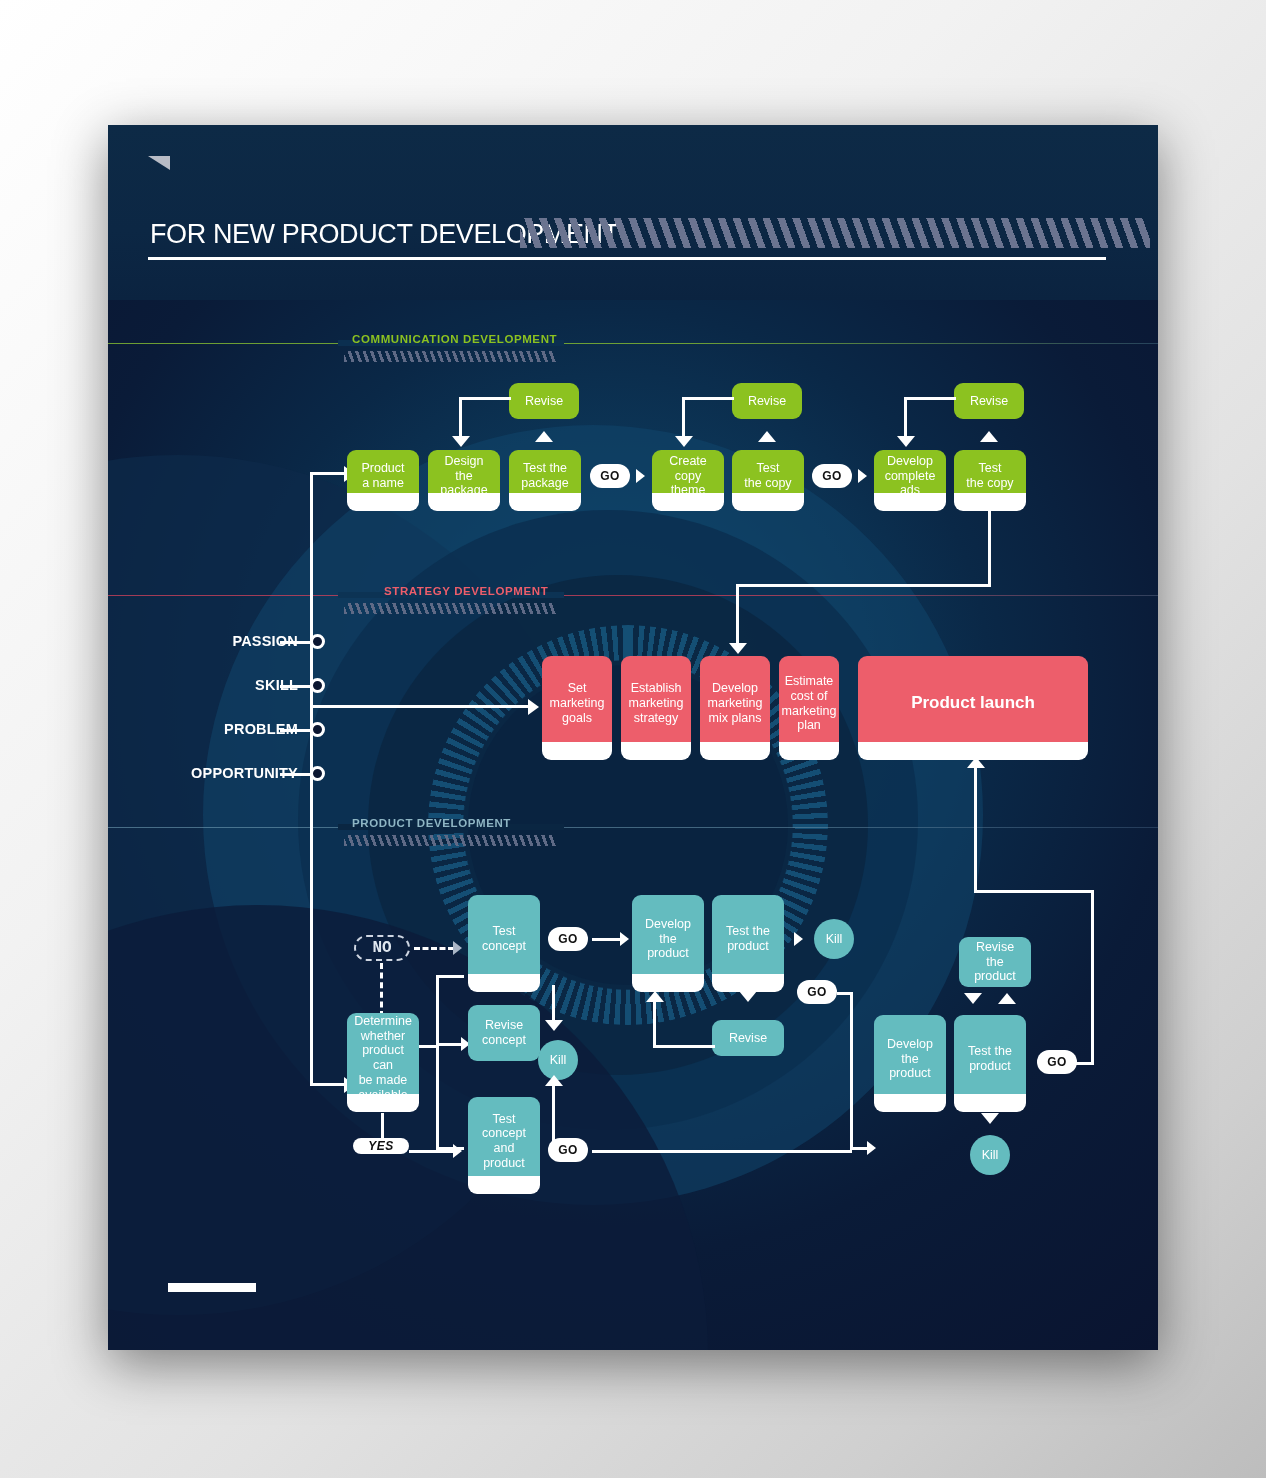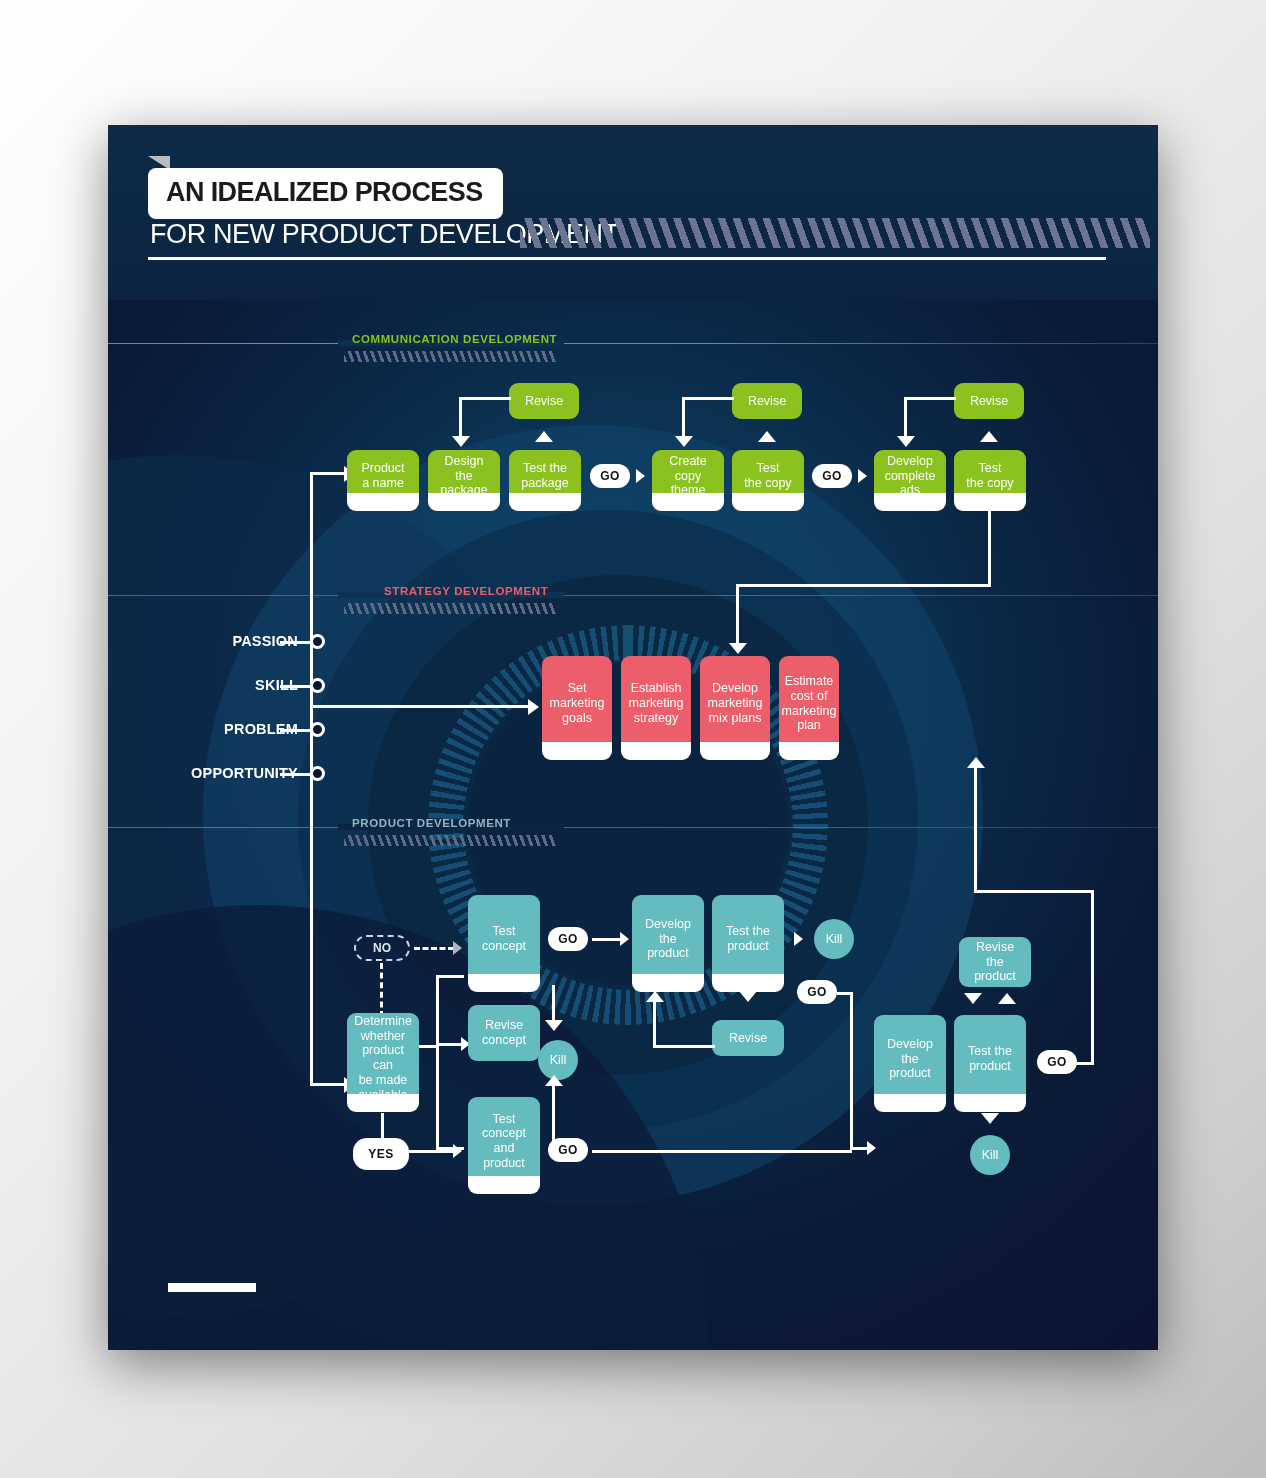--- a/index.html
+++ b/index.html
@@ -78,22 +78,22 @@
   .node.teal{ background:#64BCBF; }
   
   .node.shelf::after{ content:""; position:absolute; left:0; right:0; bottom:-9px; height:18px;
      background:#fff; border-radius:0 0 9px 9px; z-index:-1; }
   .node.shelf{ z-index:1; }
 
   .pill{ position:absolute; background:#fff; color:#111; border-radius:14px;
          font-size:12px; font-weight:bold; letter-spacing:.5px;
          display:flex; align-items:center; justify-content:center; }
   .pill-dash{ position:absolute; border:2px dashed #cfd6e2; border-radius:16px; color:#dfe6ef;
-         font-size:12px; font-weight:bold; background:transparent;
-         display:flex; align-items:center; justify-content:center; }
+         font-size:16px; font-weight:bold; background:transparent;
+         display:flex; align-items:center; justify-content:center;font-family:Liberation Mono, monospace; }
   .circle{ position:absolute; background:#64BCBF; border-radius:50%; color:#fff; font-size:12.5px;
          display:flex; align-items:center; justify-content:center; }
 
   
   .ln{ position:absolute; background:#fff; }
   .ln.h{ height:3px; } .ln.v{ width:3px; }
   .ln.dash-v{ width:0; border-left:3px dashed #fff; background:none; }
   .ln.dash-h{ height:0; border-top:3px dashed #fff; background:none; }
   .tri{ position:absolute; width:0; height:0; }
   .tri.down{ border-left:9px solid transparent; border-right:9px solid transparent; border-top:11px solid #fff; }
@@ -117,23 +117,20 @@
   <div class="arc-lt"></div>
   <div class="ring ring1"></div>
   <div class="ring ring2"></div>
   <div class="ring ring3"></div>
   <div class="ring ring4"></div>
   <div class="ring ring5"></div>
   <div class="arc-dk"></div>
 
   <div id="header">
     <div class="tag-fold"></div>
-    <div class="title-tag">
-      <span>AN IDEALIZED PROCESS</span>
-    </div>
     <div class="subtitle">FOR NEW PRODUCT DEVELOPMENT</div>
     <div class="hatch-head"></div>
     <div class="head-rule"></div>
   </div>
 
   <div class="band" id="band-comm" style="top:218px;">
     <div class="line"></div>
     <div class="gapmask"></div>
     <div class="label">COMMUNICATION DEVELOPMENT</div>
     <div class="hatch"></div>
@@ -235,34 +232,35 @@
   <div class="node red shelf" style="left: 513px; top: 531px; width: 70px; height: 95px; white-space: pre-line;">Establish
 marketing
 strategy</div>
   <div class="node red shelf" style="left: 592px; top: 531px; width: 70px; height: 95px; white-space: pre-line;">Develop
 marketing
 mix plans</div>
   <div class="node red shelf" style="left: 671px; top: 531px; width: 60px; height: 95px; white-space: pre-line;">Estimate
 cost of
 marketing
 plan</div>
+  <div class="node red shelf" style="left:750px; top:531px; width:230px; height:95px; font-size:17px; font-weight:bold;">Product launch</div>
 
   <div class="pill-dash" style="left:246px; top:810px; width:56px; height:26px;">NO</div>
   <div class="ln dash-h" style="left:306px; top:822px; width:40px;"></div>
   <div class="tri right-dash" style="left:345px; top:816px;"></div>
   <div class="ln dash-v" style="left:272px; top:838px; height:54px;"></div>
 
   <div class="node teal shelf" style="left: 239px; top: 888px; width: 72px; height: 90px; white-space: pre-line;">Determine
 whether
 product can
 be made
 available</div>
 
   <div class="ln v" style="left:273px; top:988px; height:28px;"></div>
-  <div class="pill" style="left:245px; top:1013px; width:56px; height:32px;">YES</div>
+  <div class="pill" style="left:245px; top:1013px; width:56px; height:16px;font-style:italic;">YES</div>
   <div class="ln h" style="left:301px; top:1025px; width:46px;"></div>
   <div class="tri right-sm" style="left:345px; top:1019px;"></div>
 
   <div class="ln h" style="left:311px; top:920px; width:20px;"></div>
   <div class="ln v" style="left:328px; top:850px; height:175px;"></div>
   <div class="ln h" style="left:328px; top:850px; width:28px;"></div>
   <div class="ln h" style="left:328px; top:918px; width:28px;"></div>
   <div class="ln h" style="left:328px; top:1022px; width:28px;"></div>
   <div class="tri right-sm" style="left:353px; top:912px;"></div>
 

